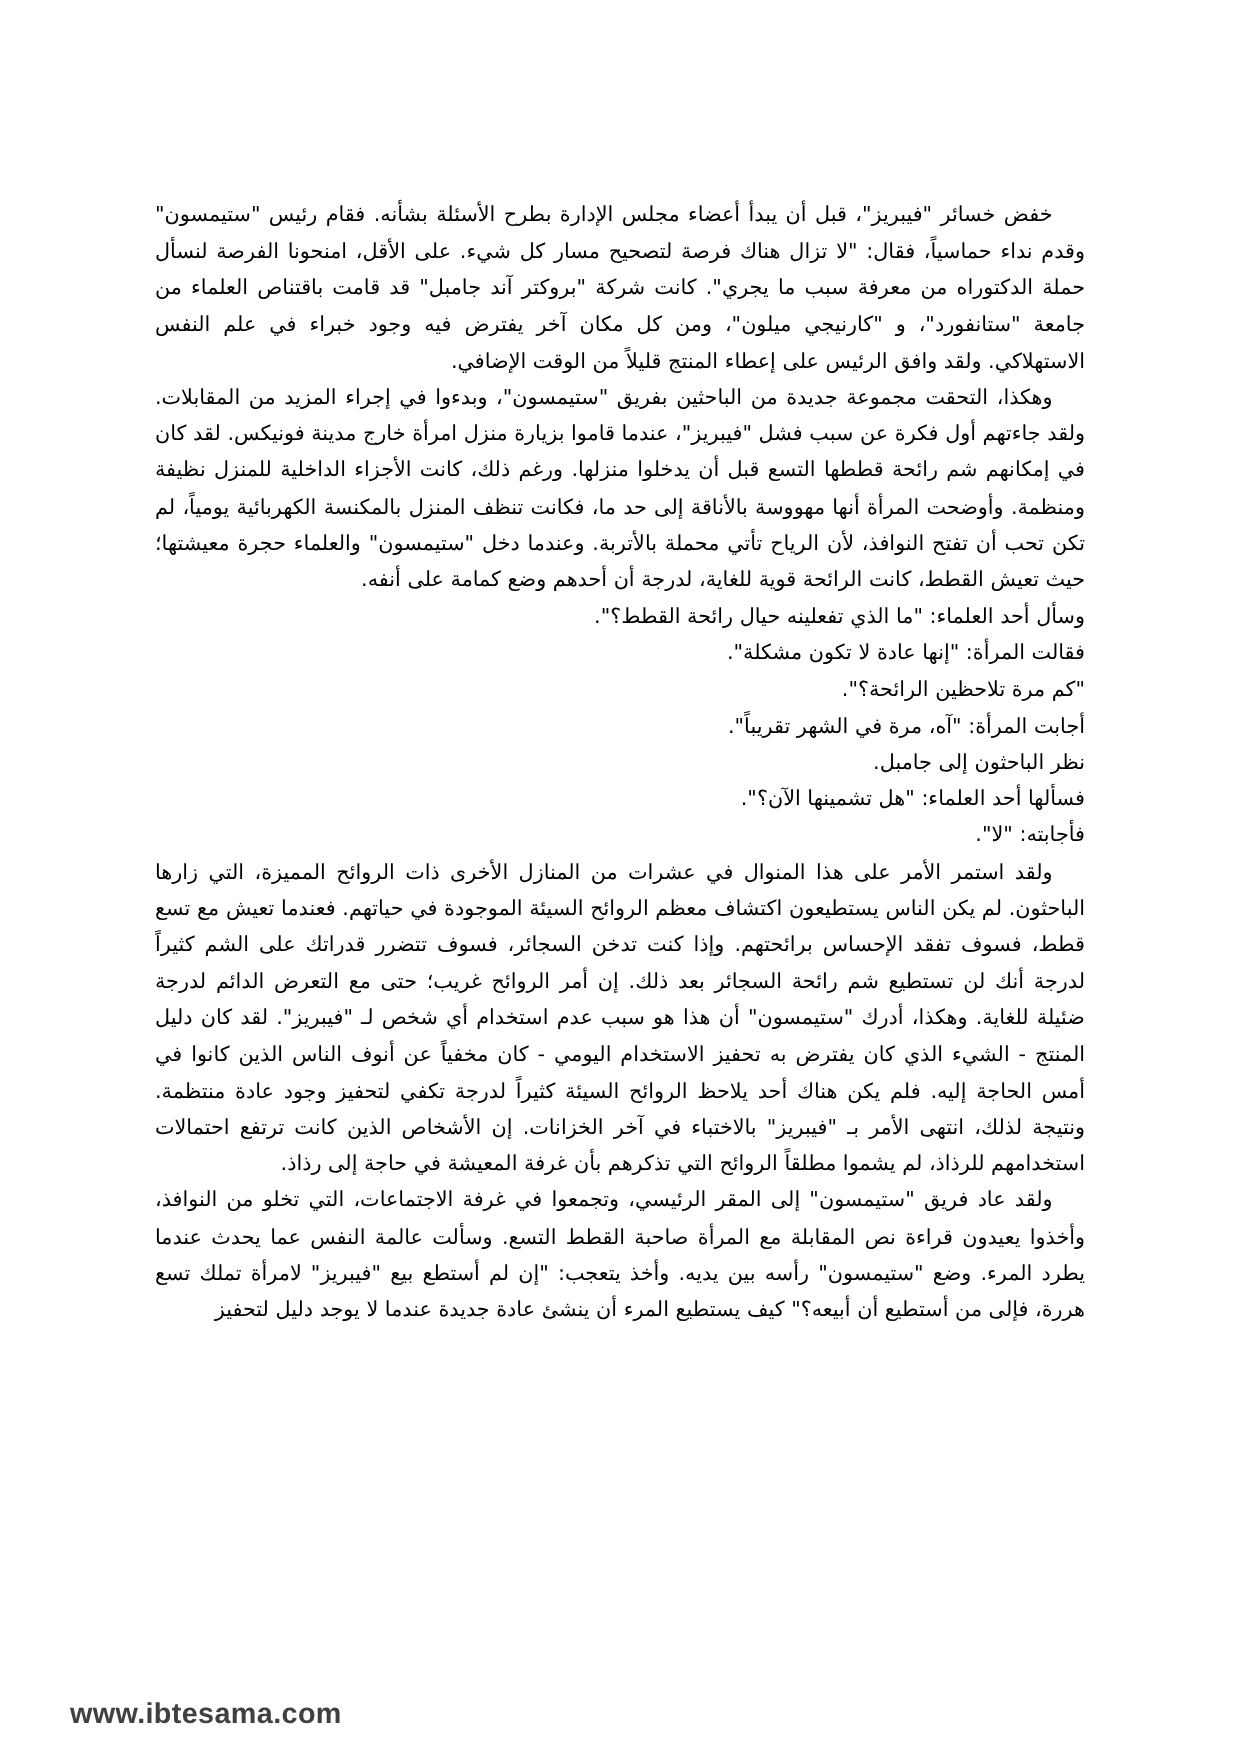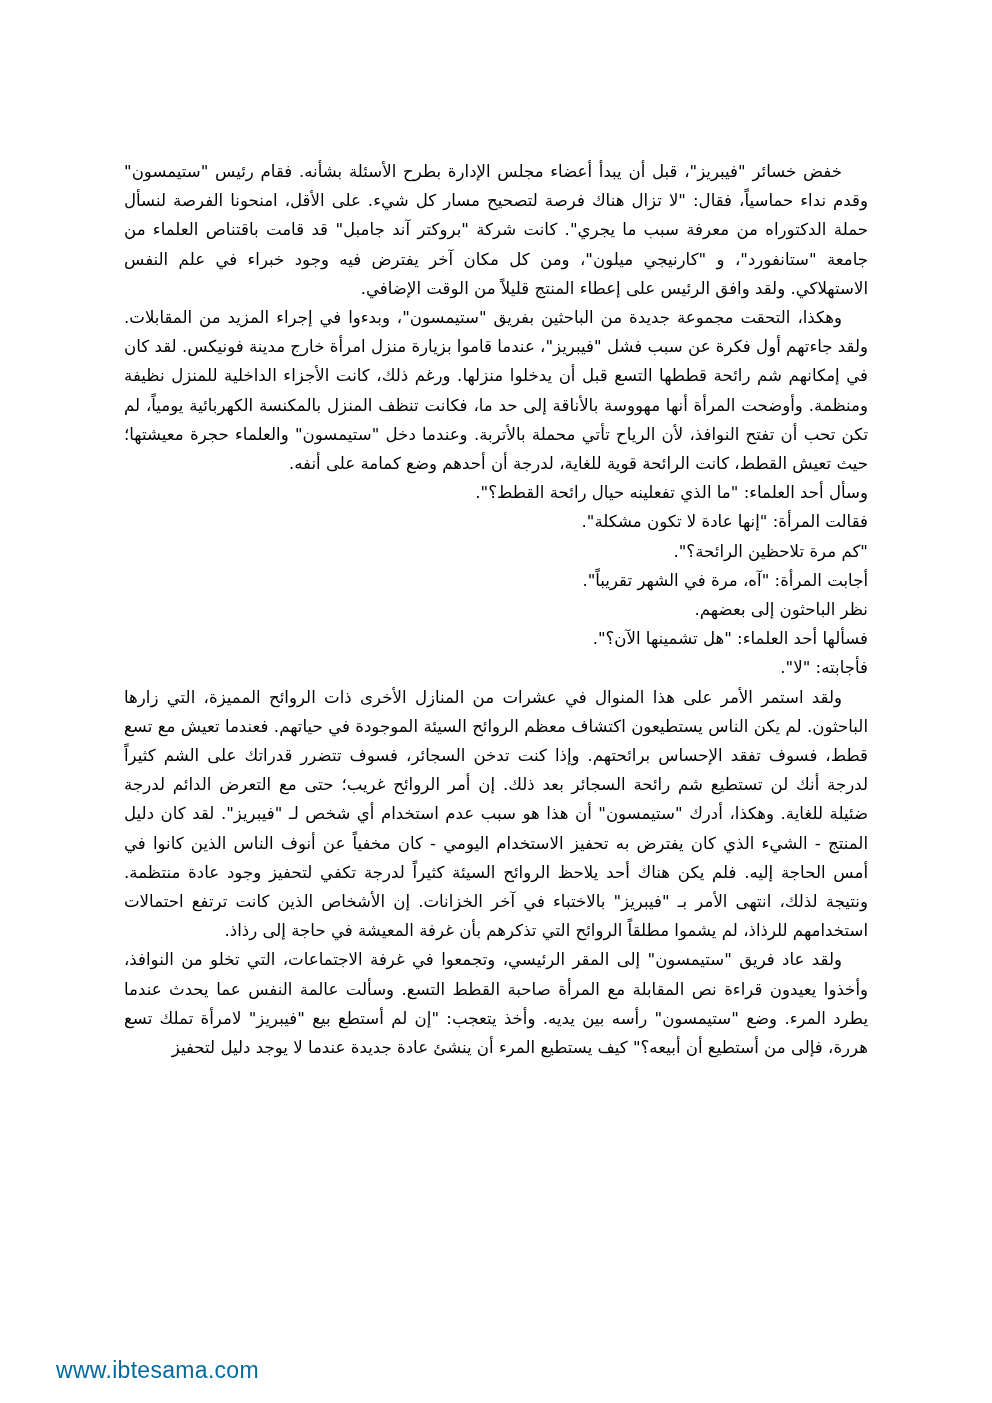--- a/index.html
+++ b/index.html
@@ -46,45 +46,46 @@
     display: block;
     text-align: right;
     white-space: nowrap;
     margin: 0;
   }
 
   .watermark {
     position: absolute;
     left: 56px;
     top: 1357px;
-    color: #0369a1;
+    color: #404040;
     font-size: 23px;
     letter-spacing: 0.3px;
     direction: ltr;
     font-family: "Liberation Sans", sans-serif;
     white-space: nowrap;
+    font-weight: bold;
   }
 </style>
 </head>
 <body>
 
 <div class="page">
 
   <div class="text-block">
 
     <p class="para">خفض خسائر "فيبريز"، قبل أن يبدأ أعضاء مجلس الإدارة بطرح الأسئلة بشأنه. فقام رئيس "ستيمسون" وقدم نداء حماسياً، فقال: "لا تزال هناك فرصة لتصحيح مسار كل شيء. على الأقل، امنحونا الفرصة لنسأل حملة الدكتوراه من معرفة سبب ما يجري". كانت شركة "بروكتر آند جامبل" قد قامت باقتناص العلماء من جامعة "ستانفورد"، و "كارنيجي ميلون"، ومن كل مكان آخر يفترض فيه وجود خبراء في علم النفس الاستهلاكي. ولقد وافق الرئيس على إعطاء المنتج قليلاً من الوقت الإضافي.</p>
 
     <p class="para">وهكذا، التحقت مجموعة جديدة من الباحثين بفريق "ستيمسون"، وبدءوا في إجراء المزيد من المقابلات. ولقد جاءتهم أول فكرة عن سبب فشل "فيبريز"، عندما قاموا بزيارة منزل امرأة خارج مدينة فونيكس. لقد كان في إمكانهم شم رائحة قططها التسع قبل أن يدخلوا منزلها. ورغم ذلك، كانت الأجزاء الداخلية للمنزل نظيفة ومنظمة. وأوضحت المرأة أنها مهووسة بالأناقة إلى حد ما، فكانت تنظف المنزل بالمكنسة الكهربائية يومياً، لم تكن تحب أن تفتح النوافذ، لأن الرياح تأتي محملة بالأتربة. وعندما دخل "ستيمسون" والعلماء حجرة معيشتها؛ حيث تعيش القطط، كانت الرائحة قوية للغاية، لدرجة أن أحدهم وضع كمامة على أنفه.</p>
 
     <div class="dialogue">
       <span class="line">وسأل أحد العلماء: "ما الذي تفعلينه حيال رائحة القطط؟".</span>
       <span class="line">فقالت المرأة: "إنها عادة لا تكون مشكلة".</span>
       <span class="line">"كم مرة تلاحظين الرائحة؟".</span>
       <span class="line">أجابت المرأة: "آه، مرة في الشهر تقريباً".</span>
-      <span class="line">نظر الباحثون إلى بعضهم.</span>
+      <span class="line">نظر الباحثون إلى جامبل.</span>
       <span class="line">فسألها أحد العلماء: "هل تشمينها الآن؟".</span>
       <span class="line">فأجابته: "لا".</span>
     </div>
 
     <p class="para">ولقد استمر الأمر على هذا المنوال في عشرات من المنازل الأخرى ذات الروائح المميزة، التي زارها الباحثون. لم يكن الناس يستطيعون اكتشاف معظم الروائح السيئة الموجودة في حياتهم. فعندما تعيش مع تسع قطط، فسوف تفقد الإحساس برائحتهم. وإذا كنت تدخن السجائر، فسوف تتضرر قدراتك على الشم كثيراً لدرجة أنك لن تستطيع شم رائحة السجائر بعد ذلك. إن أمر الروائح غريب؛ حتى مع التعرض الدائم لدرجة ضئيلة للغاية. وهكذا، أدرك "ستيمسون" أن هذا هو سبب عدم استخدام أي شخص لـ "فيبريز". لقد كان دليل المنتج - الشيء الذي كان يفترض به تحفيز الاستخدام اليومي - كان مخفياً عن أنوف الناس الذين كانوا في أمس الحاجة إليه. فلم يكن هناك أحد يلاحظ الروائح السيئة كثيراً لدرجة تكفي لتحفيز وجود عادة منتظمة. ونتيجة لذلك، انتهى الأمر بـ "فيبريز" بالاختباء في آخر الخزانات. إن الأشخاص الذين كانت ترتفع احتمالات استخدامهم للرذاذ، لم يشموا مطلقاً الروائح التي تذكرهم بأن غرفة المعيشة في حاجة إلى رذاذ.</p>
 
     <p class="para">ولقد عاد فريق "ستيمسون" إلى المقر الرئيسي، وتجمعوا في غرفة الاجتماعات، التي تخلو من النوافذ، وأخذوا يعيدون قراءة نص المقابلة مع المرأة صاحبة القطط التسع. وسألت عالمة النفس عما يحدث عندما يطرد المرء. وضع "ستيمسون" رأسه بين يديه. وأخذ يتعجب: "إن لم أستطع بيع "فيبريز" لامرأة تملك تسع هررة، فإلى من أستطيع أن أبيعه؟" كيف يستطيع المرء أن ينشئ عادة جديدة عندما لا يوجد دليل لتحفيز</p>
 
   </div>
 

